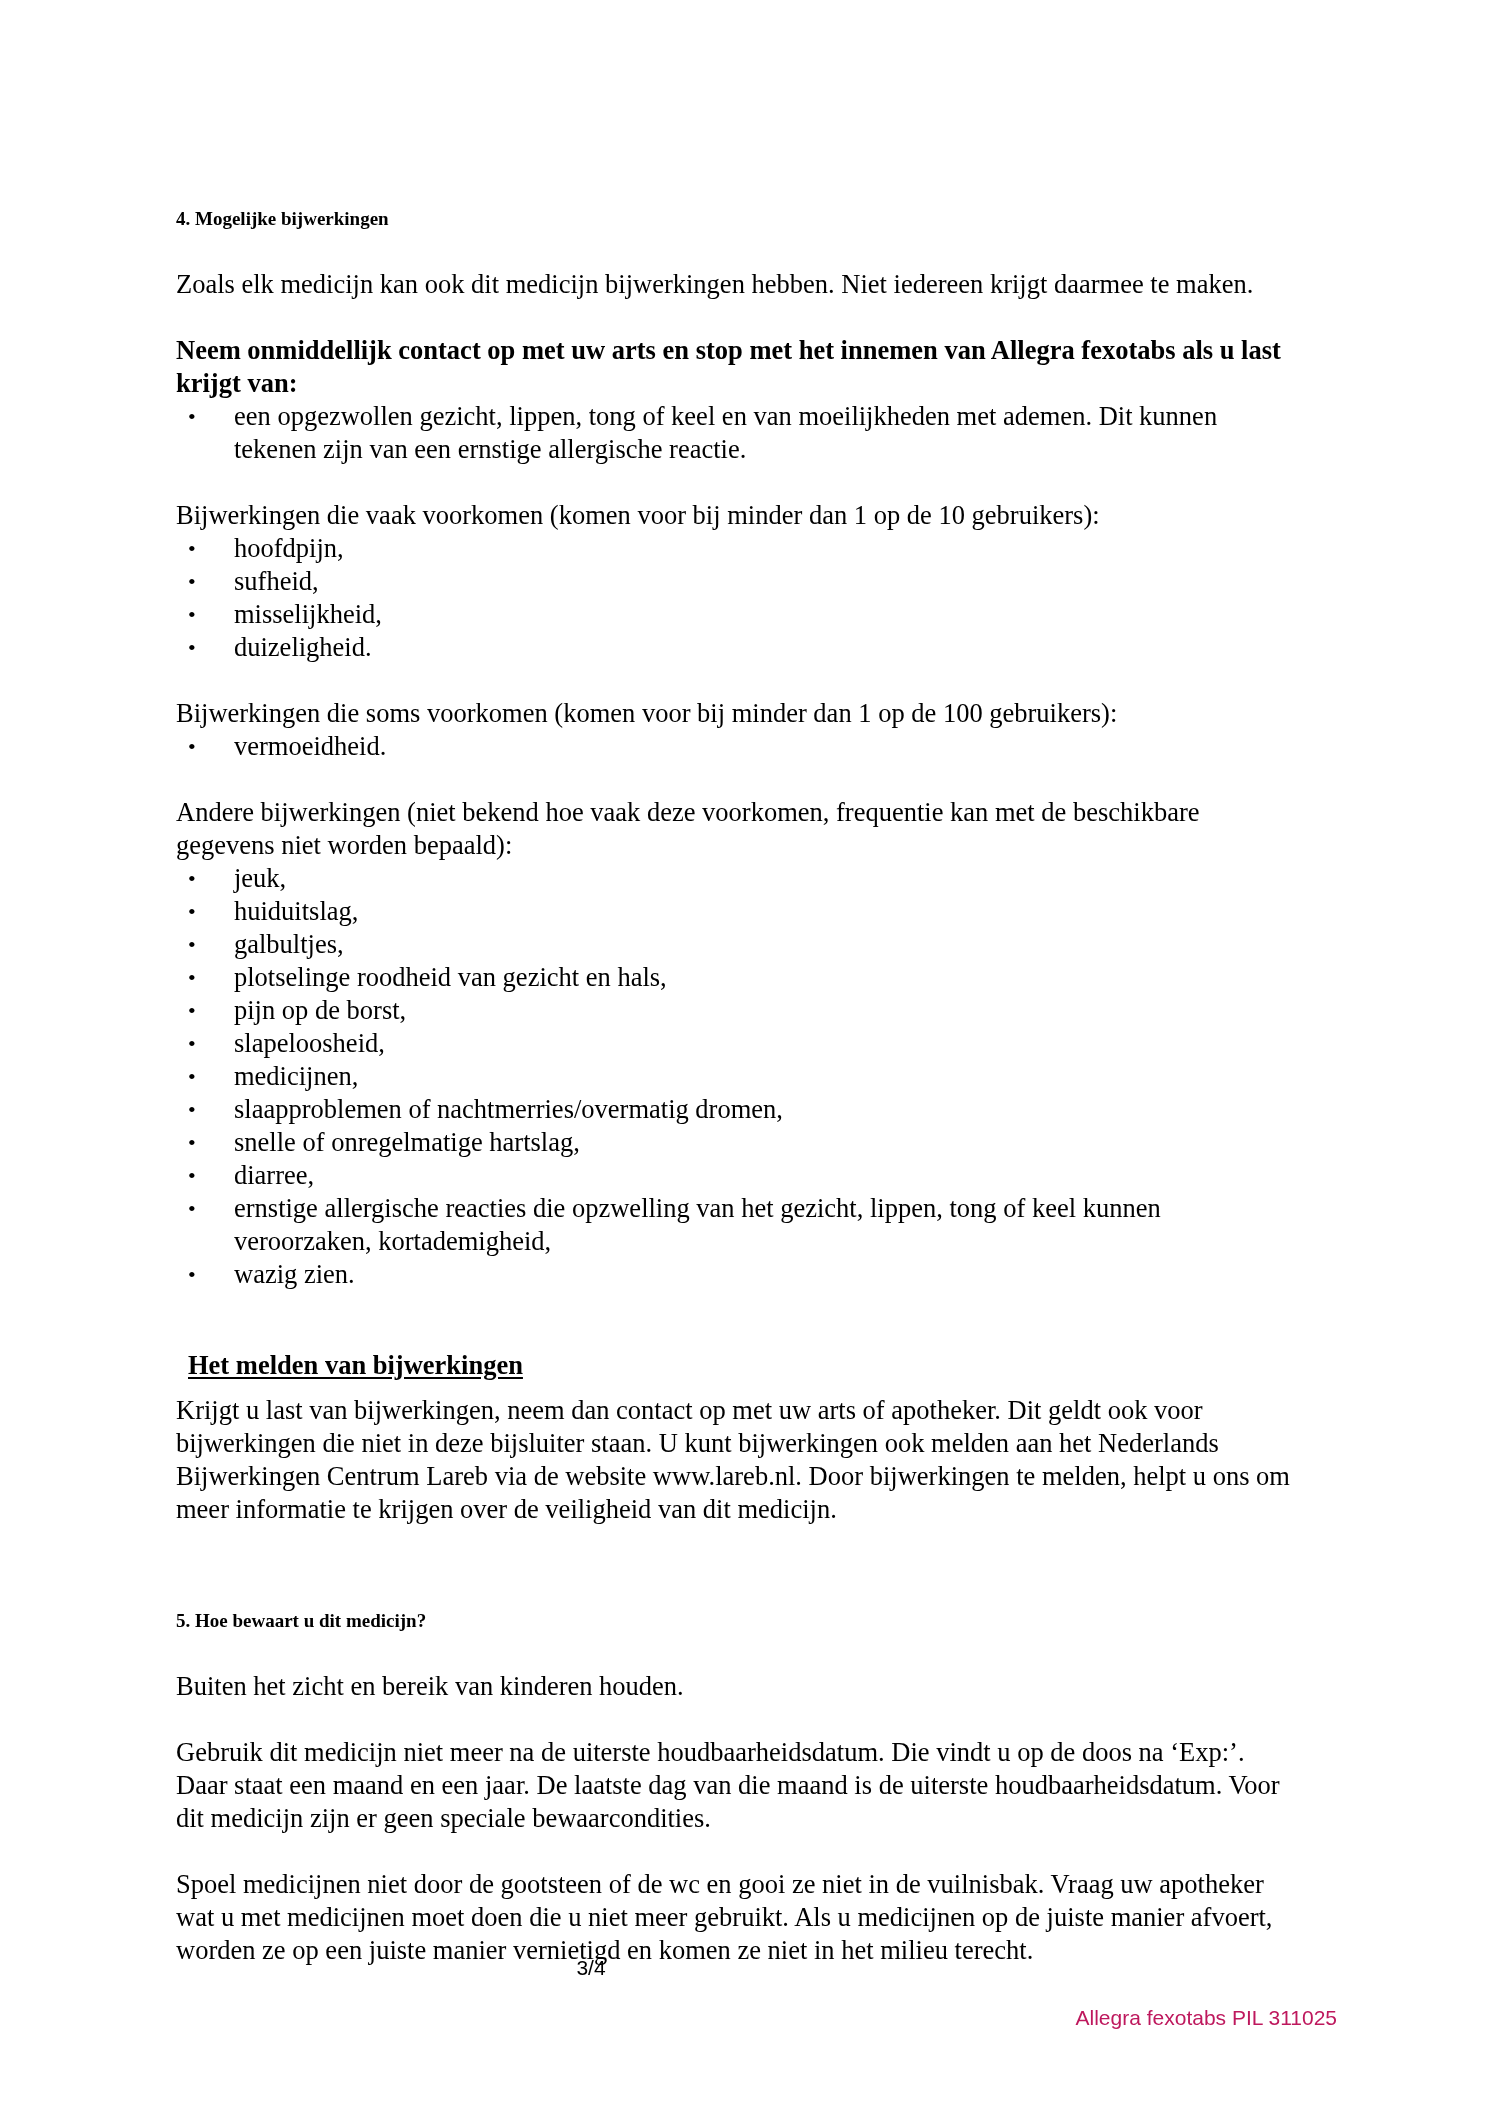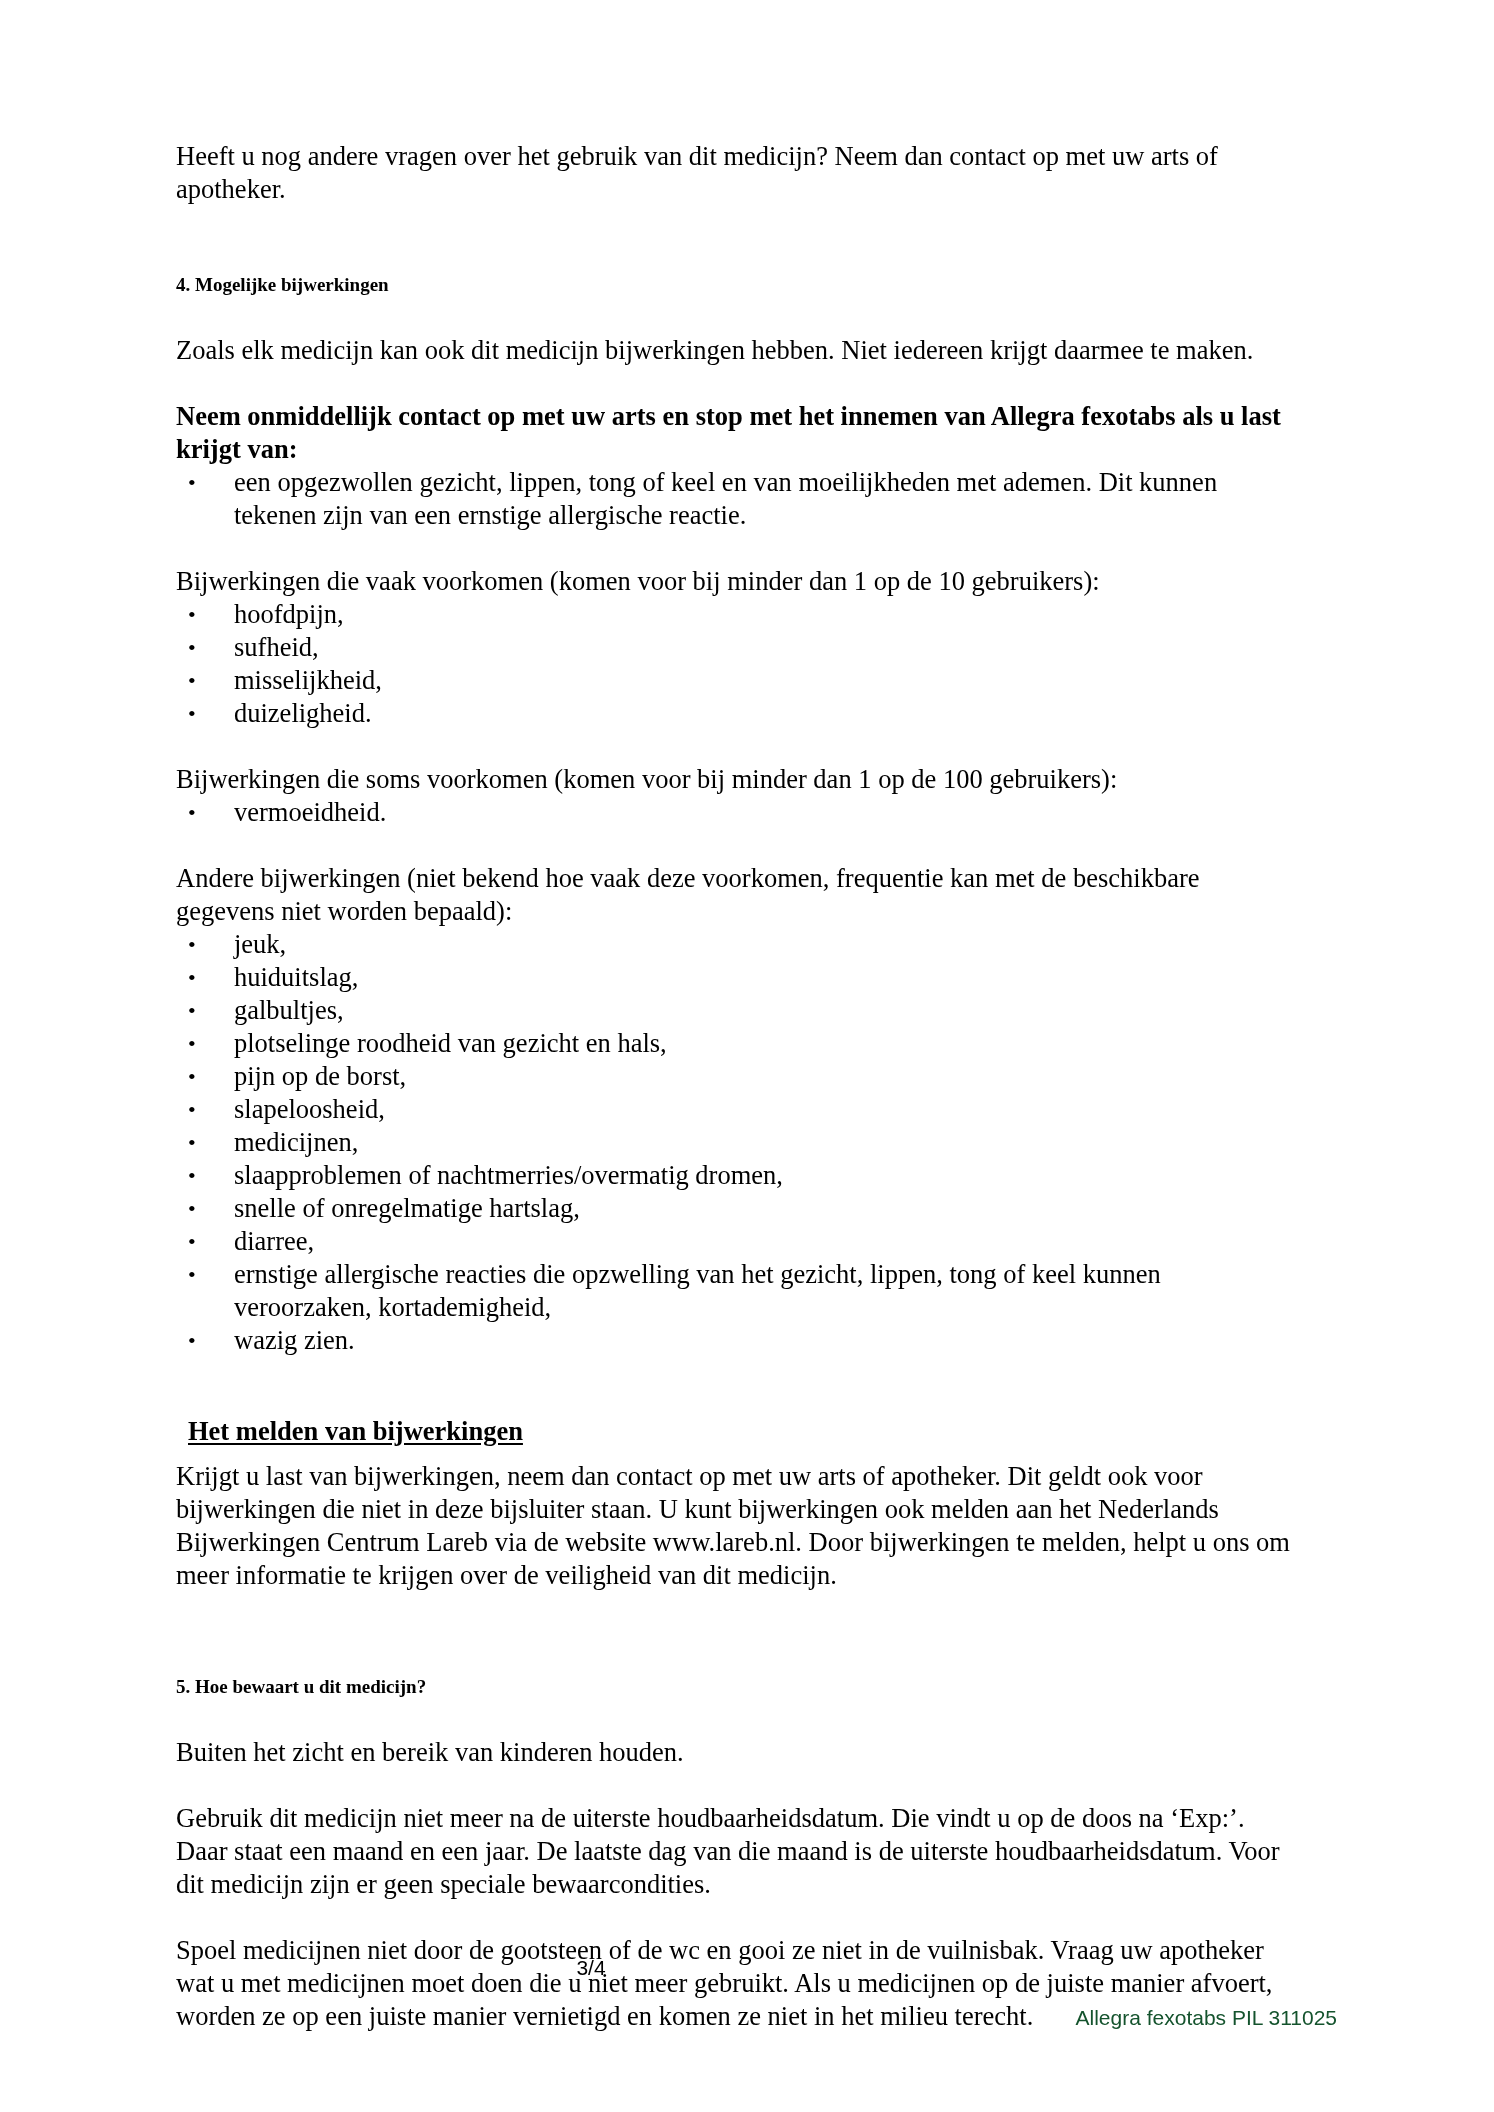--- a/index.html
+++ b/index.html
@@ -91,31 +91,30 @@
     line-height: 26px;
     color: #000000;
   }
   .footer-ref {
     position: absolute;
     right: 157px;
     top: 2005px;
     font-family: "Liberation Sans", "DejaVu Sans", sans-serif;
     font-size: 21px;
     line-height: 26px;
-    color: #14532d;
+    color: #be185d;
     white-space: nowrap;
   }
 </style>
 </head>
 <body>
 
 <div class="page">
   <div class="content">
 
-    <p class="para">Heeft u nog andere vragen over het gebruik van dit medicijn? Neem dan contact op met uw arts of apotheker.</p>
 
     <div class="gap-xl"></div>
 
     <h2 class="heading">4. Mogelijke bijwerkingen</h2>
 
     <div class="gap-md"></div>
 
     <p class="para">Zoals elk medicijn kan ook dit medicijn bijwerkingen hebben. Niet iedereen krijgt daarmee te maken.</p>
 
     <div class="gap-md"></div>

